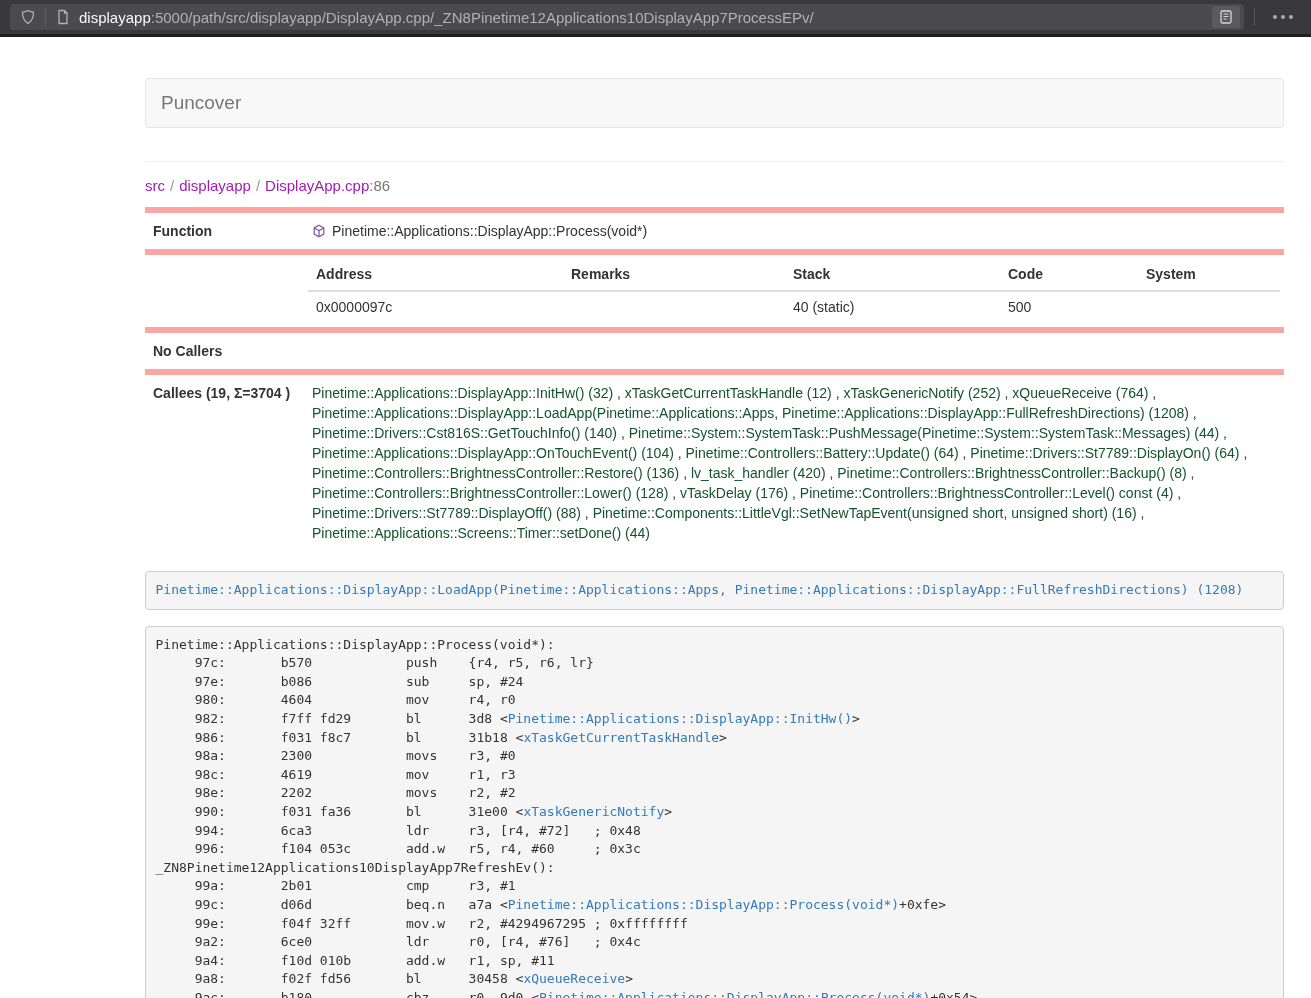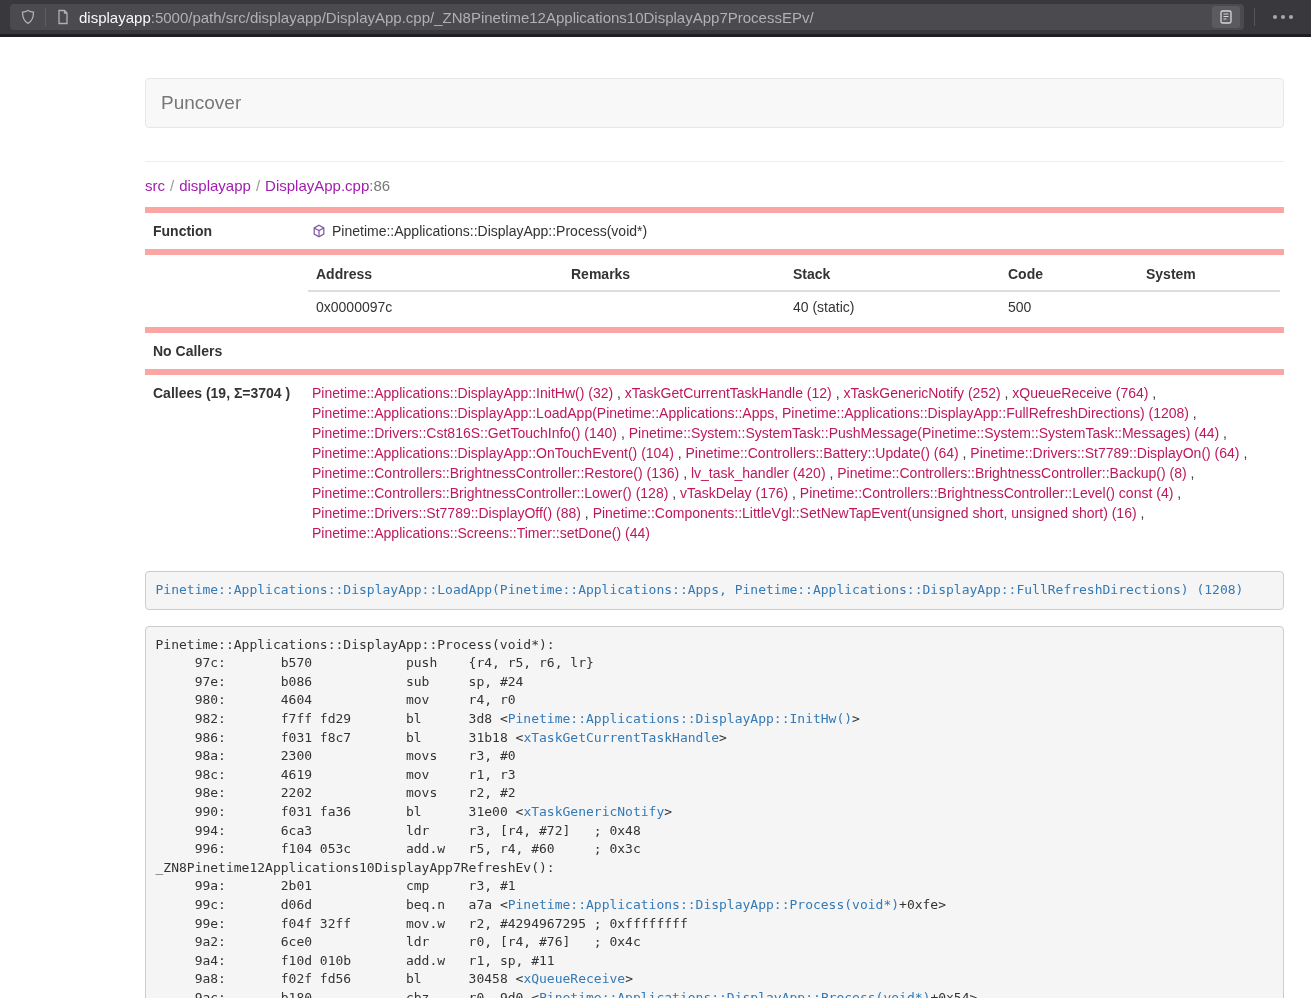--- a/index.html
+++ b/index.html
@@ -40,21 +40,21 @@
                                 vertical-align:top; font-weight:normal; line-height:20px; }
   table.tbl > tbody > tr > th { width:159px; font-weight:bold; white-space:nowrap; }
   td.nested-td { padding:4px !important; }
 
   table.nested { width:100%; border-collapse:collapse; font-size:14px; }
   table.nested th { font-weight:bold; text-align:left; padding:8px; border-bottom:2px solid #ddd; line-height:15px; }
   table.nested td { text-align:left; padding:8px; line-height:15px; }
   .col-address { width:255px; } .col-remarks { width:222px; } .col-stack { width:215px; }
   .col-code { width:138px; }
 
-  a.link { color:#be185d; text-decoration:none; }
+  a.link { color:#14532d; text-decoration:none; }
   .cube-icon { width:14px; height:14px; vertical-align:-2px; margin-right:6px; }
 
   pre.codebox { background:#f5f5f5; border:1px solid #ccc; border-radius:4px;
                 padding:9px 9.5px; font:13px/18.6px "DejaVu Sans Mono", monospace;
                 color:#333; white-space:pre; tab-size:8; -moz-tab-size:8; overflow:hidden; }
   pre.hl  { margin-top:20px; }
   pre.asm { margin-top:16px; }
   pre.codebox a { color:#337ab7; text-decoration:none; }
 </style>
 </head>

